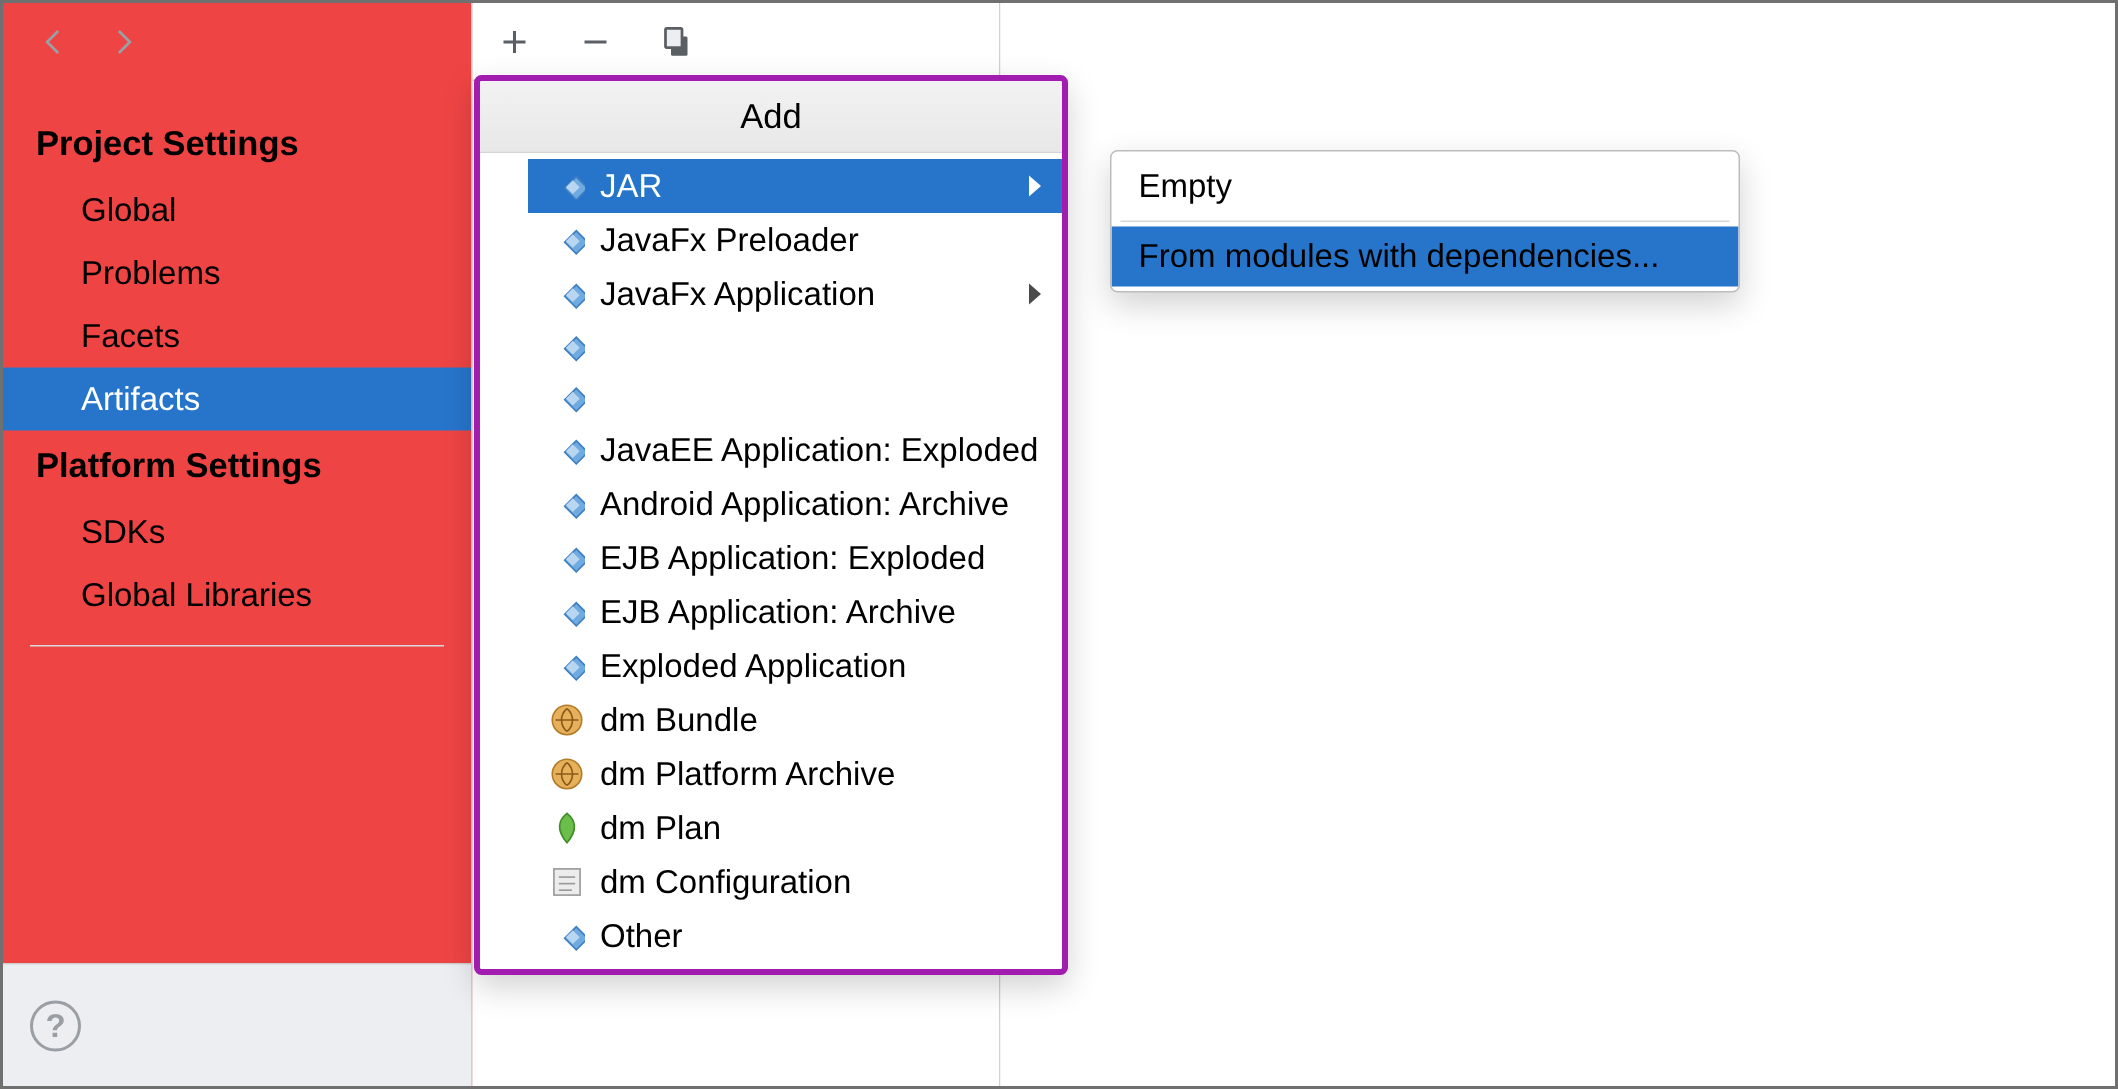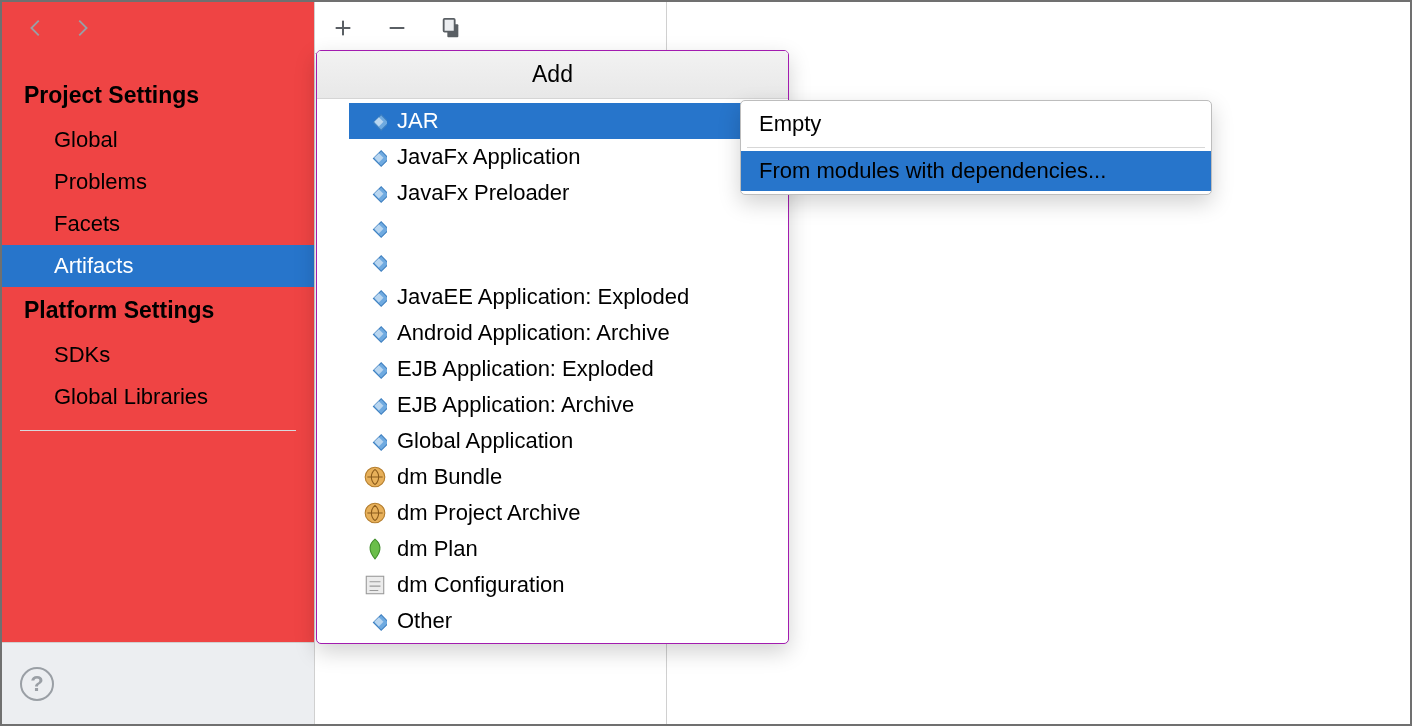--- a/index.html
+++ b/index.html
@@ -103,23 +103,23 @@
   .toolbar-btn svg { width:22px; height:22px; stroke: currentColor; stroke-width:2.2; fill:none; }
   .toolbar-btn.copy svg { fill: currentColor; stroke:none; }
   
   .rightcol { flex:1; background:#fff; }
 
   
   .popup {
     position: absolute;
     left: 314px;
     top: 48px;
-    width: 473px;
+    width: 396px;
     background:#fff;
-    border: 1px solid #a21caf;
+    border: 4px solid #a21caf;
     border-radius: 5px;
     box-shadow: 0 8px 22px rgba(0,0,0,.18);
     overflow:hidden;
   }
   .popup-title {
     text-align:center;
     font-size: 23px;
     padding: 10px 0;
     background: linear-gradient(#F2F2F2,#E8E8E8);
     border-bottom:1px solid #D5D5D5;
@@ -144,21 +144,21 @@
     border-left:8px solid #4A4A4A;
   }
   .popup-item.highlight .chev { border-left-color:#fff; }
   .popup-item .ico { width:24px; height:24px; display:flex; align-items:center; justify-content:center; flex-shrink:0;}
 
   
   .submenu {
     position:absolute;
     left: 738px;
     top: 98px;
-    width: 472px;
+    width: 420px;
     background:#fff;
     border:1px solid #BDBDBD;
     border-radius:5px;
     box-shadow: 0 8px 22px rgba(0,0,0,.18);
     overflow:hidden;
     padding:3px 0;
   }
   .submenu-item {
     padding: 7px 18px;
     font-size:22px;
@@ -245,37 +245,37 @@
             </span>
             <span>JAR</span>
             <span class="chev"></span>
           </div>
           <div class="popup-item">
             <span class="ico">
               <svg viewBox="0 0 22 22">
                 <use href="#ico-diamond"></use>
               </svg>
             </span>
+            <span>JavaFx Preloader</span>
+          </div>
+          <div class="popup-item">
+            <span class="ico">
+              <svg viewBox="0 0 22 22">
+                <use href="#ico-diamond"></use>
+              </svg>
+            </span>
             <span>JavaFx Application</span>
             <span class="chev"></span>
           </div>
           <div class="popup-item">
             <span class="ico">
               <svg viewBox="0 0 22 22">
                 <use href="#ico-diamond"></use>
               </svg>
             </span>
-            <span>JavaFx Preloader</span>
-          </div>
-          <div class="popup-item">
-            <span class="ico">
-              <svg viewBox="0 0 22 22">
-                <use href="#ico-diamond"></use>
-              </svg>
-            </span>
           </div>
           <div class="popup-item">
             <span class="ico">
               <svg viewBox="0 0 22 22">
                 <use href="#ico-diamond"></use>
               </svg>
             </span>
           </div>
           <div class="popup-item">
             <span class="ico">
@@ -308,37 +308,37 @@
               </svg>
             </span>
             <span>EJB Application: Archive</span>
           </div>
           <div class="popup-item">
             <span class="ico">
               <svg viewBox="0 0 22 22">
                 <use href="#ico-diamond"></use>
               </svg>
             </span>
-            <span>Global Application</span>
+            <span>Exploded Application</span>
           </div>
           <div class="popup-item">
             <span class="ico">
               <svg viewBox="0 0 22 22">
                 <use href="#ico-bundle"></use>
               </svg>
             </span>
             <span>dm Bundle</span>
           </div>
           <div class="popup-item">
             <span class="ico">
               <svg viewBox="0 0 22 22">
                 <use href="#ico-bundle"></use>
               </svg>
             </span>
-            <span>dm Project Archive</span>
+            <span>dm Platform Archive</span>
           </div>
           <div class="popup-item">
             <span class="ico">
               <svg viewBox="0 0 22 22">
                 <use href="#ico-plan"></use>
               </svg>
             </span>
             <span>dm Plan</span>
           </div>
           <div class="popup-item">

